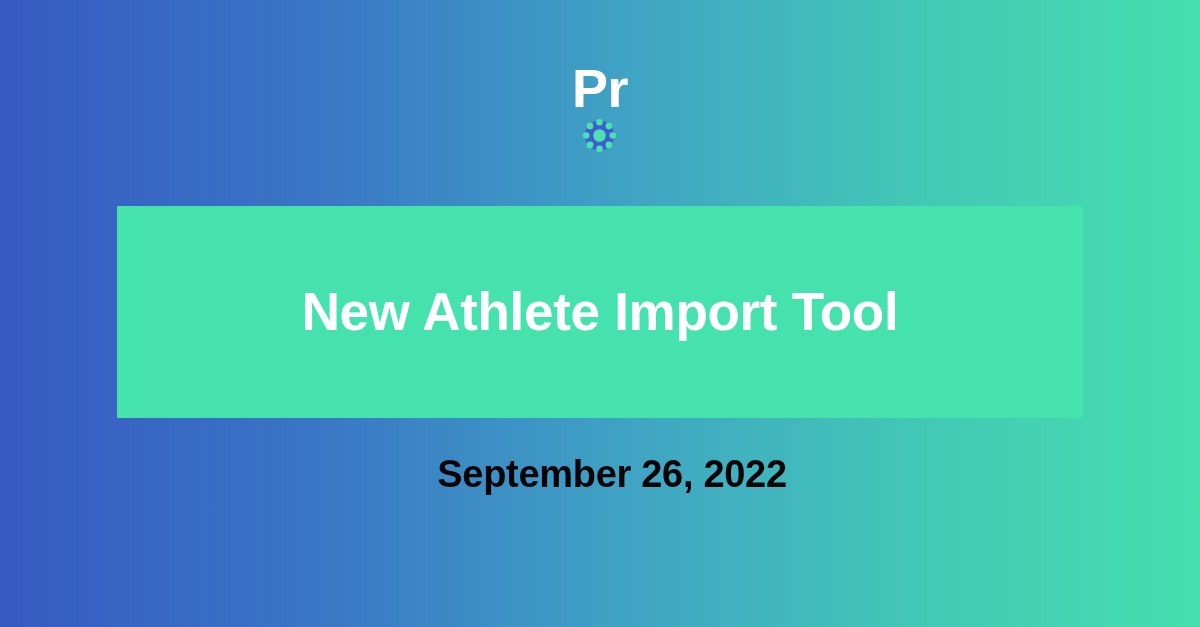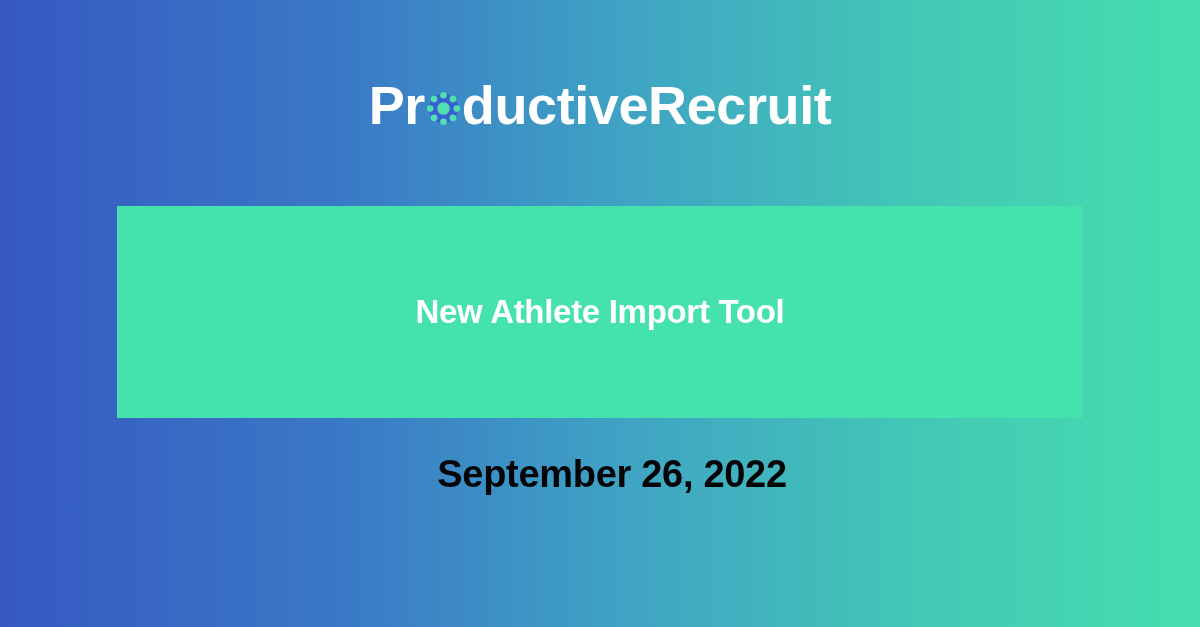--- a/index.html
+++ b/index.html
@@ -34,20 +34,21 @@
   }
   .brand-wordmark {
     display: flex;
     align-items: center;
     font-size: 54px;
     font-weight: bold;
     color: #ffffff;
     letter-spacing: -0.4px;
     line-height: 1;
     white-space: nowrap;
+    flex-direction: column;
   }
   .brand-seg-a, .brand-seg-b {
     display: inline-block;
   }
   .gear-icon {
     display: inline-block;
     width: 35px;
     height: 35px;
     position: relative;
     margin: 0 1px;
@@ -80,21 +81,21 @@
     left: 117px;
     top: 206px;
     width: 966px;
     height: 212px;
     background: #46e2ae;
     display: flex;
     align-items: center;
     justify-content: center;
   }
   .title-text {
-    font-size: 33px;
+    font-size: 53px;
     font-weight: bold;
     color: #ffffff;
     letter-spacing: -0.3px;
     line-height: 1.1;
     text-align: center;
     padding: 0 24px;
   }
 
   
   .release-date {
@@ -128,21 +129,20 @@
             <circle cx="88" cy="50" r="9.5"></circle>
             <circle cx="76.9" cy="76.9" r="9.5"></circle>
             <circle cx="50" cy="88" r="9.5"></circle>
             <circle cx="23.1" cy="76.9" r="9.5"></circle>
             <circle cx="12" cy="50" r="9.5"></circle>
             <circle cx="23.1" cy="23.1" r="9.5"></circle>
           </g>
           <circle cx="50" cy="50" r="18" fill="#4fe0ae"></circle>
         </svg>
       </span>
-      <span class="brand-seg-b">ductiveRecruit</span>
     </div>
   </div>
 
 
   <div class="title-plate">
     <div class="title-text">New Athlete Import Tool</div>
   </div>
 
   <div class="release-date">September 26, 2022</div>
 

